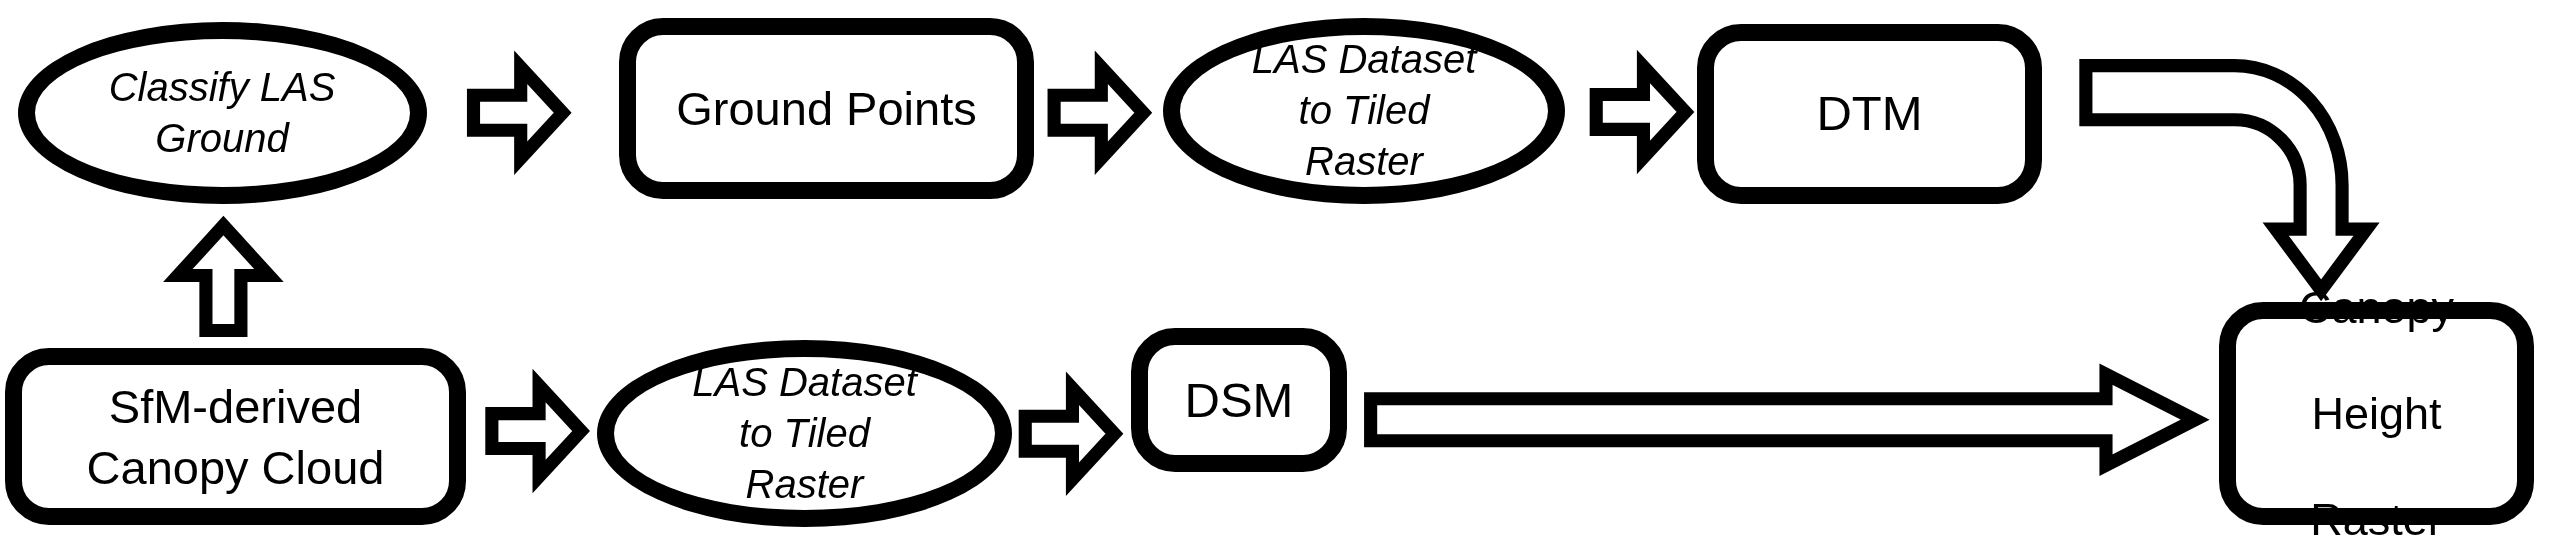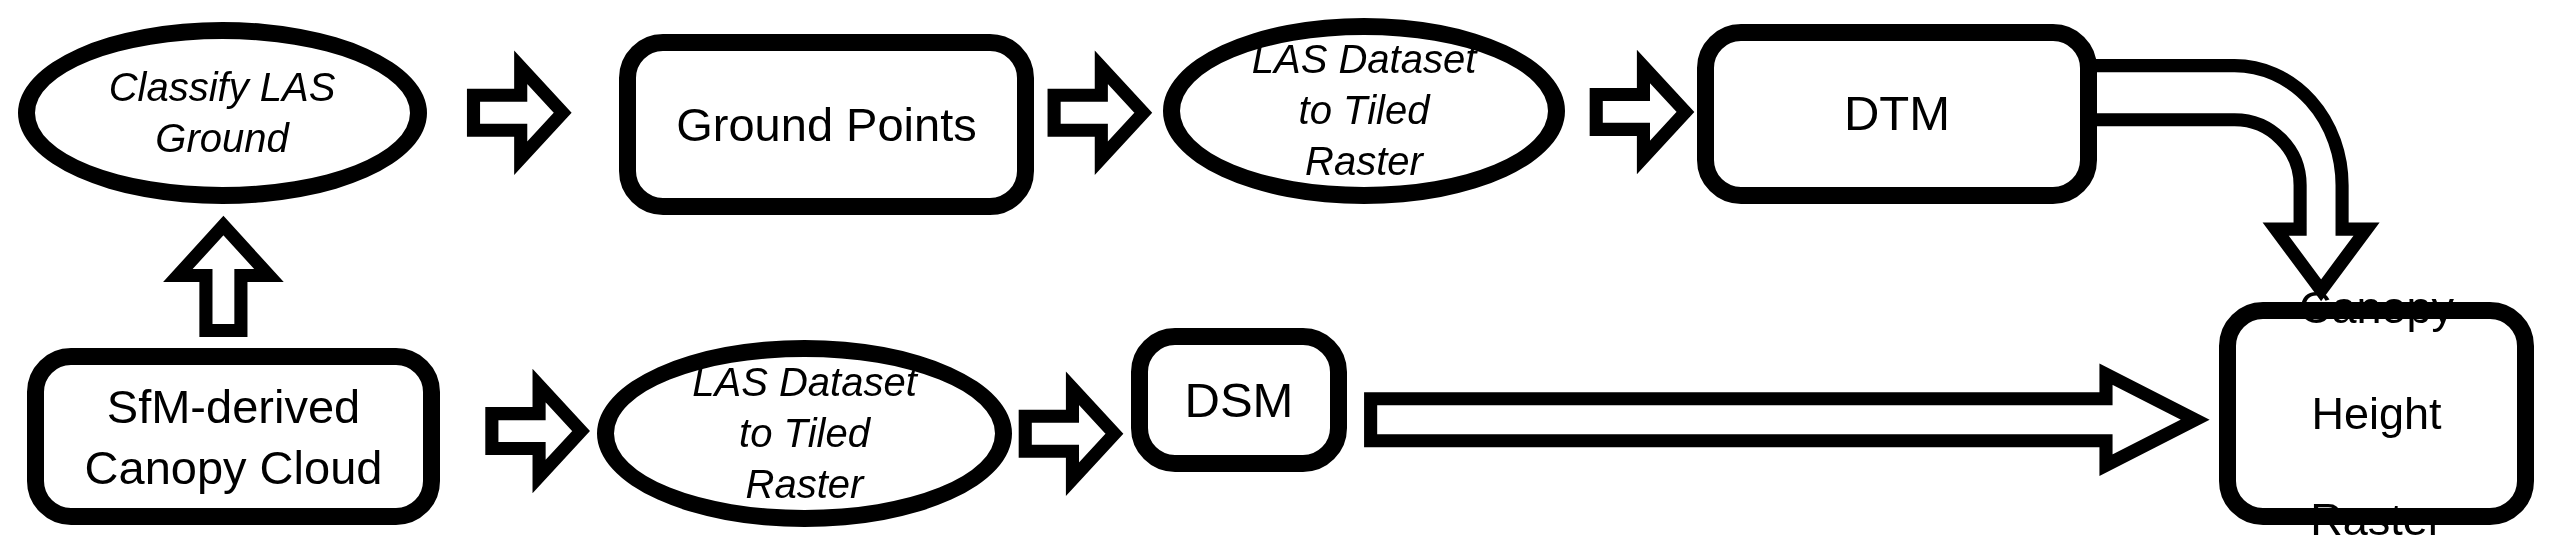--- a/index.html
+++ b/index.html
@@ -76,35 +76,35 @@
     <path d="M1172,476 H1226 V444 L1274,496 L1226,548 V516 H1172 Z"></path>
 
     <path d="M1567,456 H2408 V428 L2510,480 L2408,532 V504 H1567 Z"></path>
   </svg>
 
   <div class="node ellipse process-label" style="left:17.5px;top:22px;width:409px;height:182px;">
     <div class="line">Classify LAS</div>
     <div class="line">Ground</div>
   </div>
 
-  <div class="node rect data-label" style="left:619px;top:34px;width:415px;height:181px;">
+  <div class="node rect data-label" style="left:619px;top:18px;width:415px;height:181px;">
     <div class="line">Ground Points</div>
   </div>
 
   <div class="node ellipse process-label" style="left:1163px;top:17.5px;width:402px;height:186px;">
     <div class="line">LAS Dataset</div>
     <div class="line">to Tiled</div>
     <div class="line">Raster</div>
   </div>
 
-  <div class="node rect data-label single" style="left:1697px;top:23.6px;width:400px;height:180px;">
+  <div class="node rect data-label single" style="left:1697px;top:23.6px;width:345px;height:180px;">
     <div class="line">DTM</div>
   </div>
 
-  <div class="node rect data-label" style="left:27px;top:348px;width:413px;height:177px;">
+  <div class="node rect data-label" style="left:5px;top:348px;width:461px;height:177px;">
     <div class="line">SfM-derived</div>
     <div class="line">Canopy Cloud</div>
   </div>
 
   <div class="node ellipse process-label" style="left:597px;top:340px;width:415px;height:187px;">
     <div class="line">LAS Dataset</div>
     <div class="line">to Tiled</div>
     <div class="line">Raster</div>
   </div>
 

